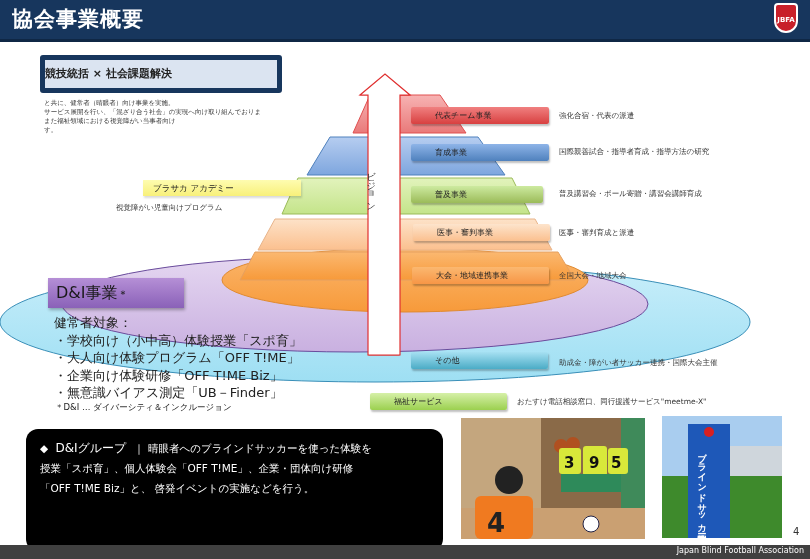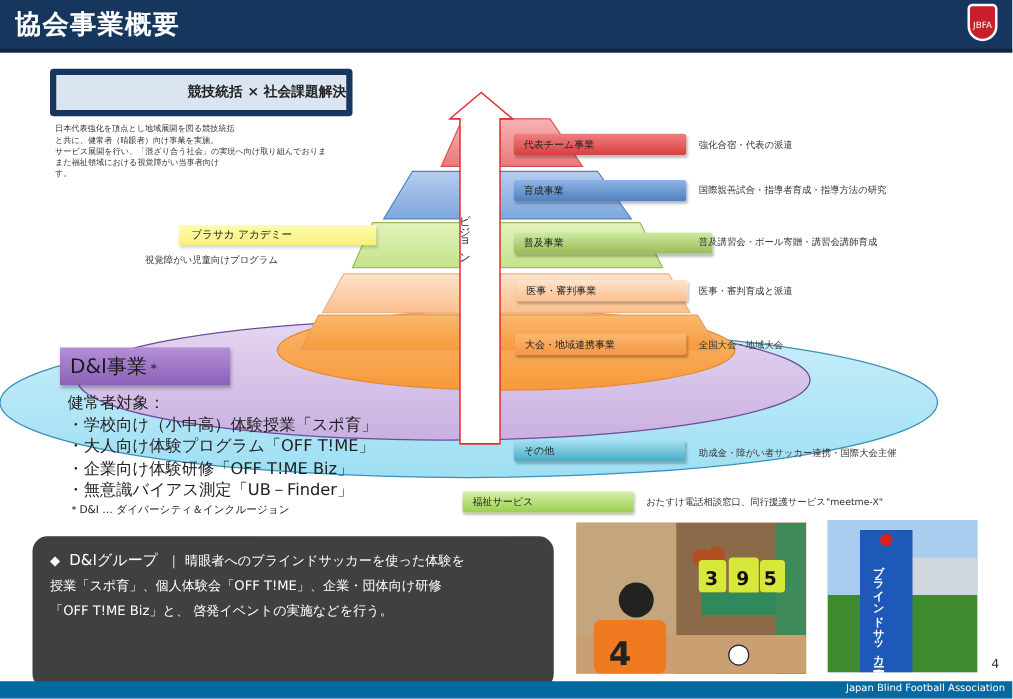--- a/index.html
+++ b/index.html
@@ -1,49 +1,48 @@
 <!DOCTYPE html>
 <html><head>
 <meta charset="utf-8">
 <style>
 *{margin:0;padding:0;box-sizing:border-box}
 body{width:810px;height:559px;position:relative;overflow:hidden;background:#fff;font-family:"DejaVu Sans",sans-serif;color:#222}
 .header{position:absolute;left:0;top:0;width:810px;height:42px;background:#17365d;border-bottom:3px solid #0f2745}
 .header .title{position:absolute;left:12px;top:5px;font-size:21px;font-weight:bold;color:#fff;letter-spacing:1px}
-.logo{position:absolute;left:774px;top:3px;width:24px;height:30px;background:#c8202a;border:2px solid #fff;border-radius:4px 4px 12px 12px;color:#fff;font-size:7px;font-weight:normal;text-align:center;line-height:30px}
-.footer{position:absolute;left:0;top:545px;width:810px;height:14px;background:#0369a1}
+.logo{position:absolute;left:774px;top:3px;width:24px;height:30px;background:#c8202a;border:2px solid #fff;border-radius:4px 4px 12px 12px;color:#fff;font-size:7px;font-weight:bold;text-align:center;line-height:30px}
+.footer{position:absolute;left:0;top:545px;width:810px;height:14px;background:#404040}
 .footer span{position:absolute;right:6px;top:1px;font-size:8px;color:#fff}
 .pagenum{position:absolute;left:793px;top:526px;font-size:10px;color:#333}
-.keybox{position:absolute;left:40px;top:55px;width:242px;height:38px;background:#dbe4f1;border:5px solid #17365d;border-radius:3px;text-align:right;line-height:28px;font-size:11px;font-weight:bold}
+.keybox{position:absolute;left:40px;top:55px;width:242px;height:38px;background:#dbe4f1;border:5px solid #17365d;border-radius:3px;text-align:left;line-height:28px;font-size:11px;font-weight:bold}
 .intro{position:absolute;left:44px;top:99px;width:250px;font-size:6.5px;line-height:9px;color:#333}
 .svgwrap{position:absolute;left:0;top:0}
-.lbl{position:absolute;height:17px;font-size:8px;line-height:17px;padding-left:8px;border-radius:2px;box-shadow:1px 2px 2px rgba(0,0,0,.25)}
+.lbl{position:absolute;height:17px;font-size:8px;line-height:17px;padding-left:24px;border-radius:2px;box-shadow:1px 2px 2px rgba(0,0,0,.25)}
 .desc{position:absolute;font-size:7.5px;color:#333}
 .academy{position:absolute;left:143px;top:180px;width:158px;height:16px;background:linear-gradient(#fefcb0,#f8f07a);font-size:8.5px;padding-left:10px;line-height:16px;box-shadow:1px 2px 2px rgba(0,0,0,.15)}
 .academy-desc{position:absolute;left:116px;top:203px;font-size:7.5px;color:#333}
 .vision-text{position:absolute;left:366px;top:165px;width:10px;font-size:9px;line-height:10px;color:#222;writing-mode:vertical-rl}
 .di-title{position:absolute;left:48px;top:278px;width:136px;height:30px;background:linear-gradient(#b58fd6,#8a61b8);color:#1a1a1a;font-size:16px;font-weight:normal;padding-left:8px;line-height:30px;box-shadow:1px 2px 3px rgba(0,0,0,.3)}
 .di-list{position:absolute;left:54px;top:314px;font-size:13px;line-height:17.5px;color:#222}
 .di-note{position:absolute;left:55px;top:402px;font-size:8.5px;font-weight:normal;color:#222}
-.group-box{position:absolute;left:26px;top:429px;width:417px;height:122px;background:#404040;border-radius:12px;color:#fff;padding:9px 0 0 14px;font-size:10.5px;line-height:20px}
+.group-box{position:absolute;left:26px;top:429px;width:417px;height:122px;background:#000000;border-radius:12px;color:#fff;padding:9px 0 0 14px;font-size:10.5px;line-height:20px}
 .photo1{position:absolute;left:461px;top:418px;width:184px;height:121px;overflow:hidden;background:#c9a57a}
 .photo2{position:absolute;left:662px;top:416px;width:120px;height:122px;overflow:hidden;background:#9fc4e8}
 </style>
 </head>
 <body>
 
 <div class="header">
   <div class="title">協会事業概要</div>
   <div class="logo">JBFA</div>
 </div>
 
 <div class="keybox">競技統括 × 社会課題解決</div>
 
 <div class="intro">
-  <div>日本代表強化を頂点とし地域展開を図る競技統括</div>
   <div>と共に、健常者（晴眼者）向け事業を実施。</div>
   <div>サービス展開を行い、「混ざり合う社会」の実現へ向け取り組んでおりま</div>
   <div>また福祉領域における視覚障がい当事者向け</div>
   <div>す。</div>
 </div>
 
 <svg class="svgwrap" width="810" height="559">
   <defs>
     <linearGradient id="gCyan" x1="0" y1="0" x2="0" y2="1">
         <stop offset="0" stop-color="#c9eefa"></stop>
@@ -87,21 +86,21 @@
 </svg>
 
 <div class="vision-text">ビジョン</div>
 
 <div class="lbl" style="left:411px;top:107px;width:138px;background:linear-gradient(#f08080,#d84040)">代表チーム事業</div>
 <div class="desc" style="left:559px;top:111px">強化合宿・代表の派遣</div>
 
 <div class="lbl" style="left:411px;top:144px;width:138px;background:linear-gradient(#8eb4e8,#4f81bd)">育成事業</div>
 <div class="desc" style="left:559px;top:147px">国際親善試合・指導者育成・指導方法の研究</div>
 
-<div class="lbl" style="left:411px;top:186px;width:159px;background:linear-gradient(#cdeaa0,#9bbb59)">普及事業</div>
+<div class="lbl" style="left:411px;top:186px;width:132px;background:linear-gradient(#cdeaa0,#9bbb59)">普及事業</div>
 <div class="desc" style="left:559px;top:189px">普及講習会・ボール寄贈・講習会講師育成</div>
 
 <div class="lbl" style="left:413px;top:224px;width:137px;background:linear-gradient(#fde4cc,#fbc08f)">医事・審判事業</div>
 <div class="desc" style="left:559px;top:228px">医事・審判育成と派遣</div>
 
 <div class="lbl" style="left:412px;top:267px;width:137px;background:linear-gradient(#fbb870,#f79646)">大会・地域連携事業</div>
 <div class="desc" style="left:559px;top:271px">全国大会・地域大会</div>
 
 <div class="lbl" style="left:411px;top:352px;width:137px;background:linear-gradient(#a6e0f2,#4bacc6)">その他</div>
 <div class="desc" style="left:559px;top:358px">助成金・障がい者サッカー連携・国際大会主催</div>

